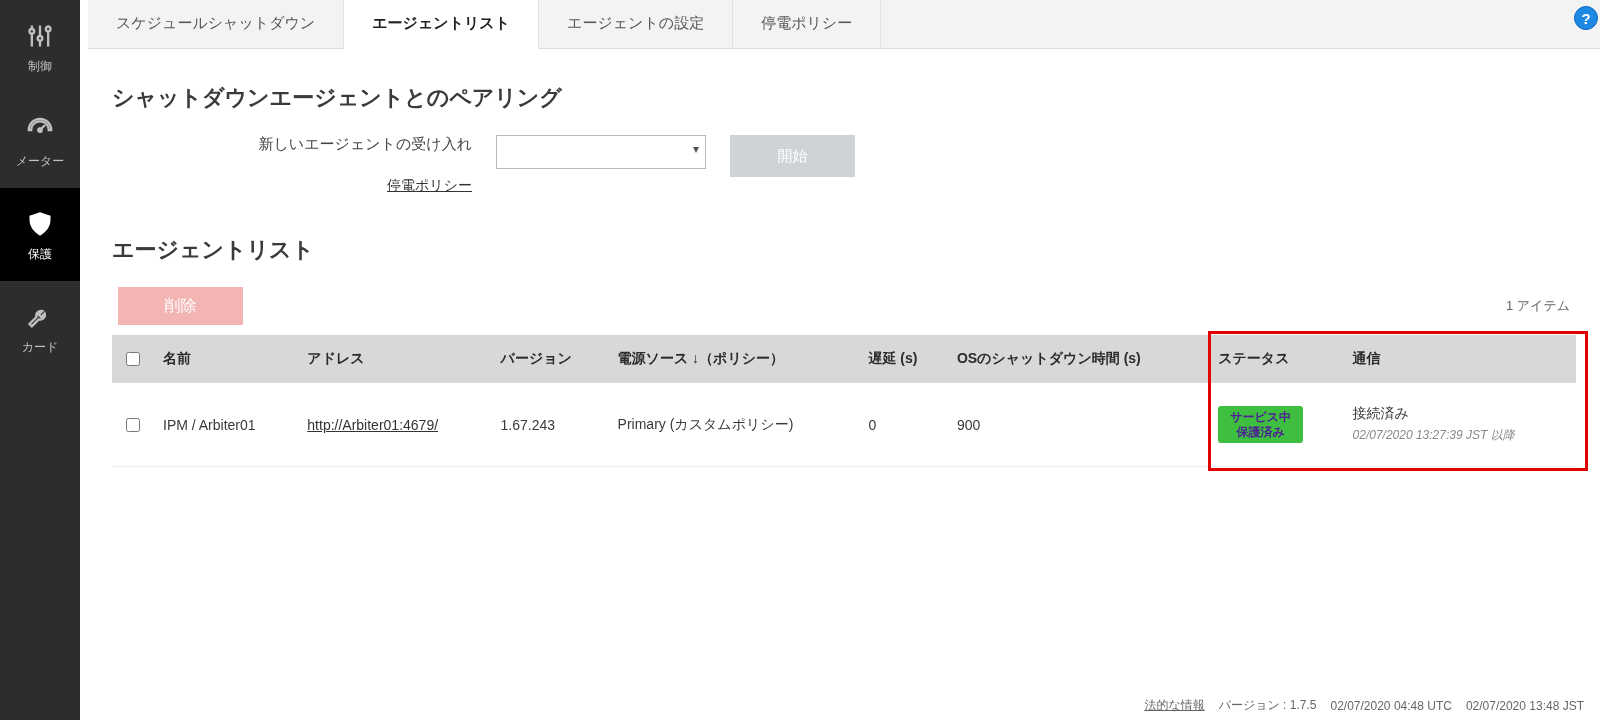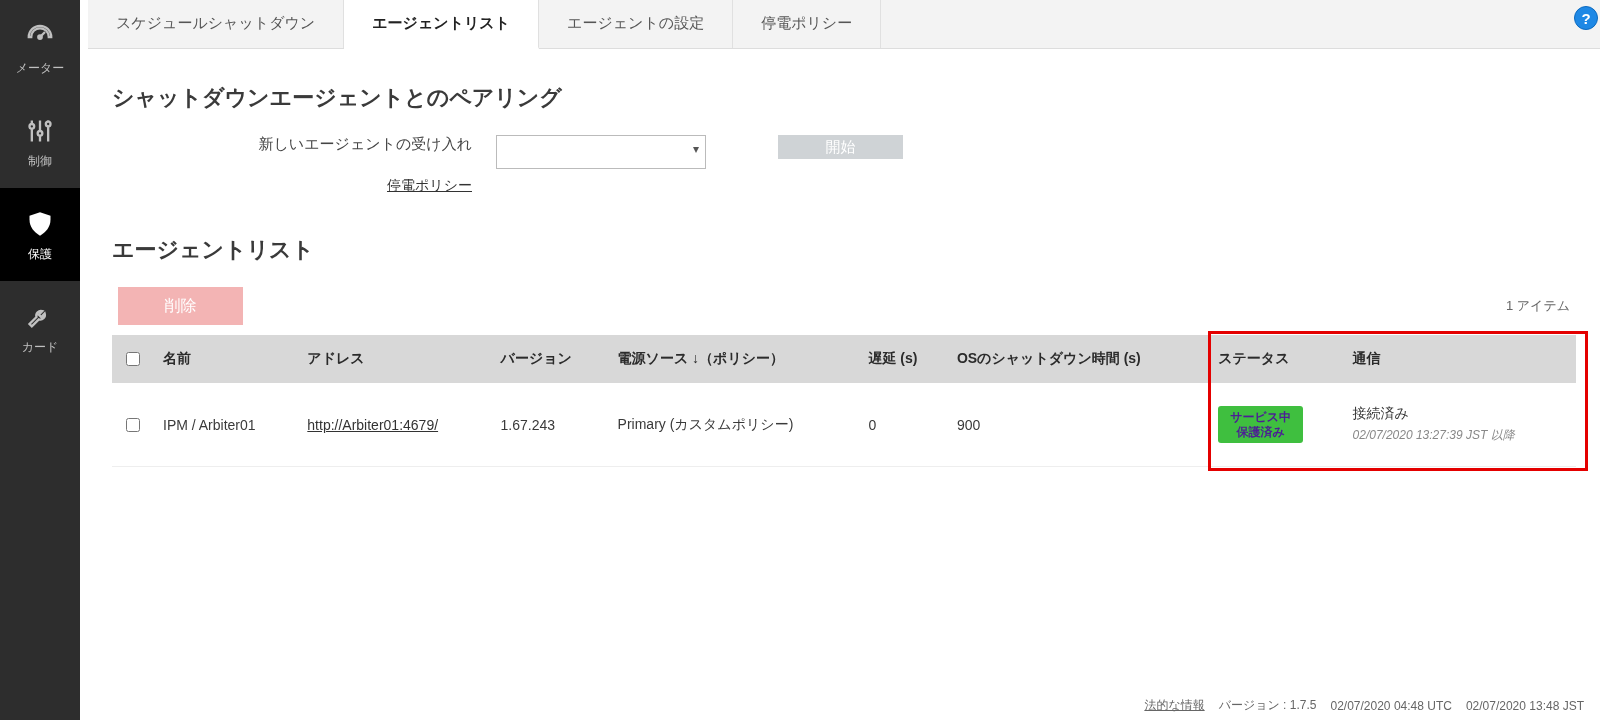--- a/index.html
+++ b/index.html
@@ -20,21 +20,21 @@
   .help-btn{position:absolute;right:2px;top:6px;width:24px;height:24px;border-radius:12px;background:#1e88e5;color:#fff;font-weight:bold;display:flex;align-items:center;justify-content:center;font-size:15px;border:1px solid #0d6abf;cursor:pointer;}
   
   .body{padding:16px 24px 8px 24px;}
   h2.section-title{font-size:22px;font-weight:600;margin:18px 0 22px 0;color:#3a3a3a;}
   .pairing-row{display:flex;align-items:flex-start;gap:24px;}
   .pairing-left{width:360px;font-size:15px;color:#444;text-align:right;}
   .pairing-left .instr{margin-top:22px;}
   .pairing-left .instr a{color:#333;text-decoration:underline;cursor:pointer;font-size:14px;}
   .select-box{position:relative;width:210px;height:34px;border:1px solid #bbb;background:#fff;}
   .select-box .chev{position:absolute;right:6px;top:6px;font-size:12px;color:#555;}
-  .start-btn{width:125px;height:24px;border:none;background:#cfd3d6;color:#fff;font-size:15px;cursor:not-allowed;margin-left:48px;}
+  .start-btn{width:125px;height:42px;border:none;background:#cfd3d6;color:#fff;font-size:15px;cursor:not-allowed;}
   
   .agent-section{margin-top:40px;}
   .list-bar{display:flex;align-items:center;justify-content:space-between;margin:20px 6px 10px 6px;}
   .delete-btn{width:125px;height:38px;border:none;background:#f3b4b4;color:#fff;font-size:16px;cursor:not-allowed;}
   .item-count{font-size:13px;color:#666;}
   
   table.agent-table{width:100%;border-collapse:collapse;}
   table.agent-table thead th{background:#d8d8d8;text-align:left;font-size:14px;color:#2b2b2b;font-weight:600;padding:14px 10px;}
   table.agent-table tbody td{padding:22px 10px;font-size:14px;color:#3a3a3a;vertical-align:middle;background:#fff;border-bottom:1px solid #eee;}
   .col-check{width:36px;text-align:center;}
@@ -53,40 +53,40 @@
   .icon svg{display:block;}
 </style>
 </head>
 <body>
 
 <div class="app">
 
   <nav class="sidebar">
     <div class="side-item">
       <span class="icon">
-        <svg width="30" height="30" viewBox="0 0 24 24" fill="none" stroke="#c0c0c0" stroke-width="1.8">
-          <path d="M12 3 a9 9 0 0 1 9 9 h-2 a7 7 0 1 0 -14 0 h-2 a9 9 0 0 1 9 -9 z"></path>
-          <line x1="12" y1="12" x2="16" y2="8"></line>
-          <circle cx="12" cy="12" r="1.4" fill="#c0c0c0"></circle>
-        </svg>
-      </span>
-      <span class="side-label">メーター</span>
-    </div>
-    <div class="side-item">
-      <span class="icon">
         <svg width="28" height="28" viewBox="0 0 24 24" fill="none" stroke="#c0c0c0" stroke-width="2">
           <line x1="5" y1="3" x2="5" y2="21"></line>
             <circle cx="5" cy="8" r="2" fill="#2d2d2d"></circle>
           <line x1="12" y1="3" x2="12" y2="21"></line>
             <circle cx="12" cy="14" r="2" fill="#2d2d2d"></circle>
           <line x1="19" y1="3" x2="19" y2="21"></line>
             <circle cx="19" cy="6" r="2" fill="#2d2d2d"></circle>
         </svg>
       </span>
       <span class="side-label">制御</span>
+    </div>
+    <div class="side-item">
+      <span class="icon">
+        <svg width="30" height="30" viewBox="0 0 24 24" fill="none" stroke="#c0c0c0" stroke-width="1.8">
+          <path d="M12 3 a9 9 0 0 1 9 9 h-2 a7 7 0 1 0 -14 0 h-2 a9 9 0 0 1 9 -9 z"></path>
+          <line x1="12" y1="12" x2="16" y2="8"></line>
+          <circle cx="12" cy="12" r="1.4" fill="#c0c0c0"></circle>
+        </svg>
+      </span>
+      <span class="side-label">メーター</span>
     </div>
     <div class="side-item active">
       <span class="icon">
         <svg width="28" height="28" viewBox="0 0 24 24" fill="#fff">
           <path d="M12 2 l9 3 v3 c0 7 -4 11 -9 14 c-5 -3 -9 -7 -9 -14 v-3 z"></path>
         </svg>
       </span>
       <span class="side-label">保護</span>
     </div>
     <div class="side-item">

